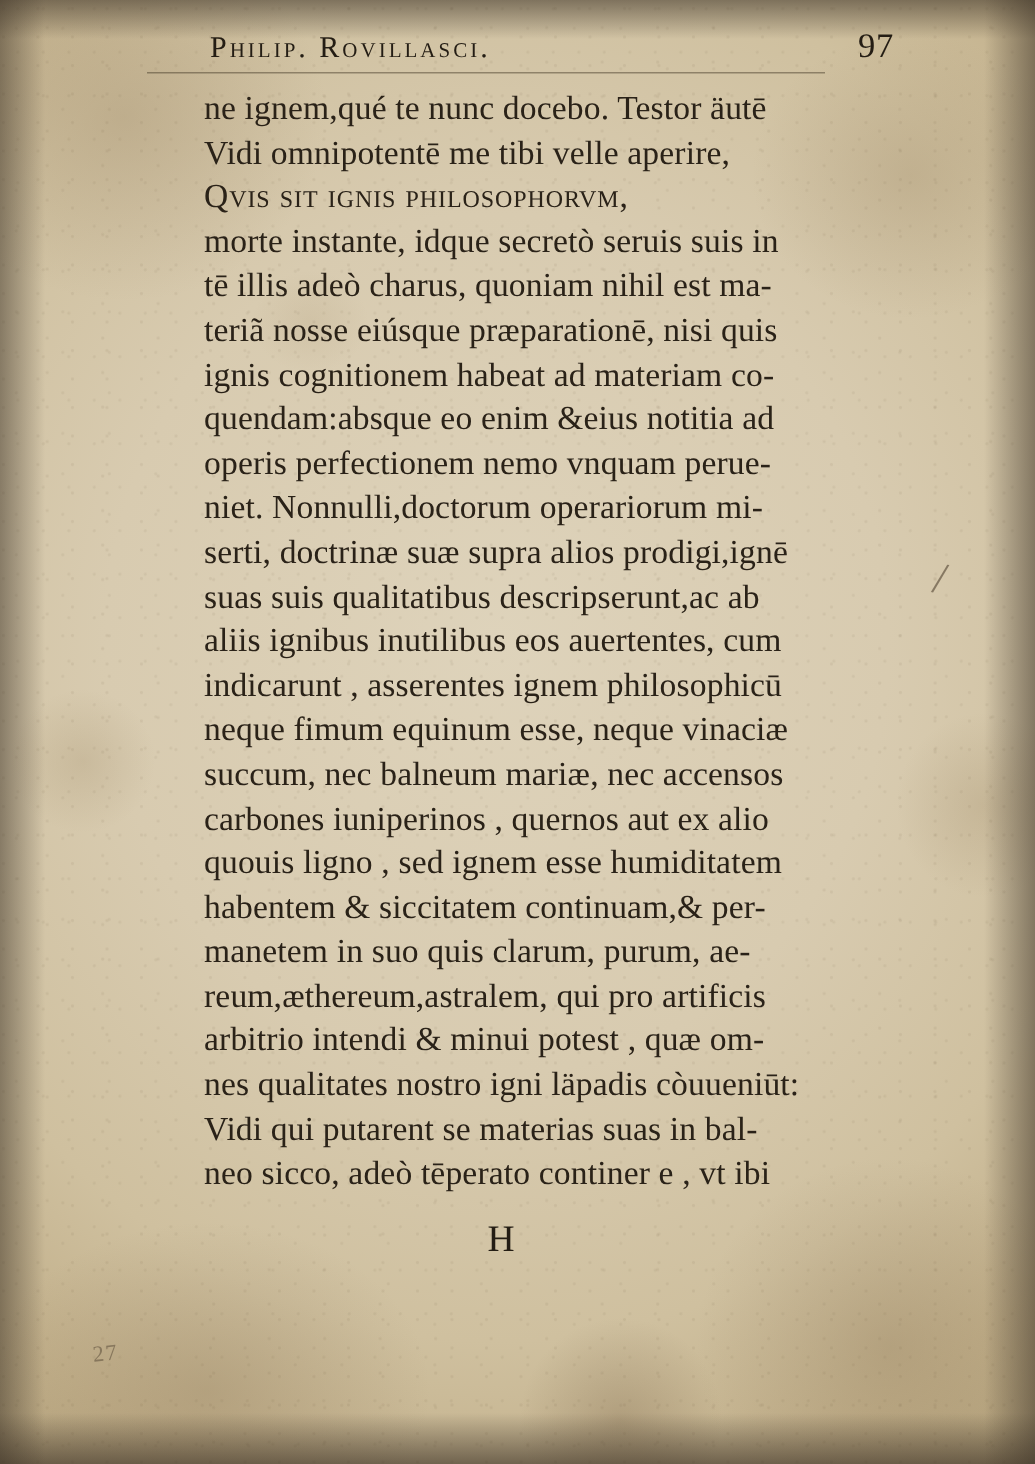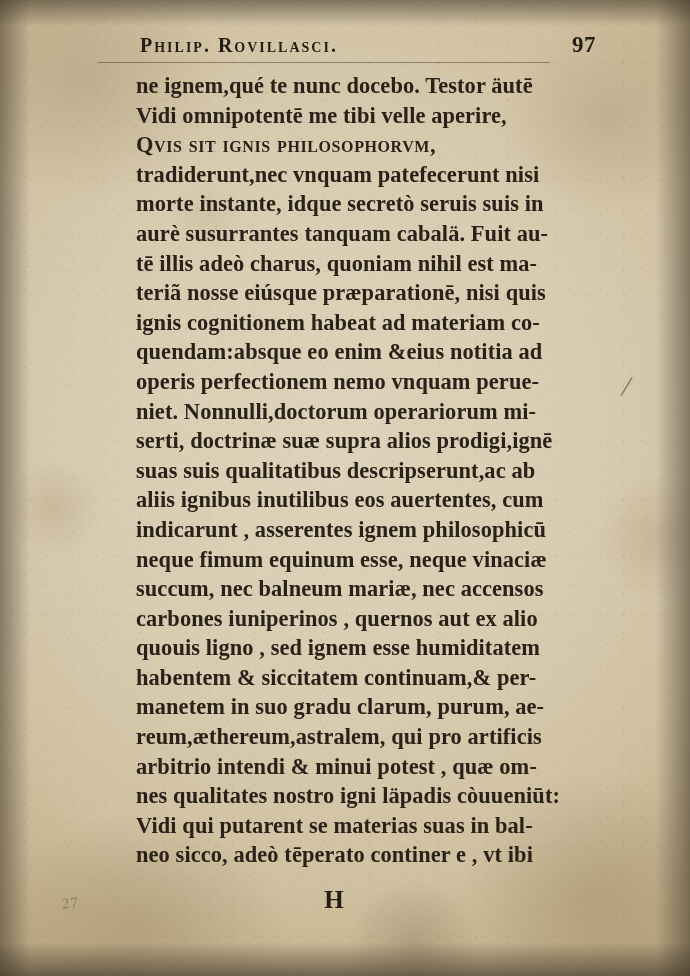--- a/index.html
+++ b/index.html
@@ -68,24 +68,23 @@
                  background: linear-gradient(to top, rgba(55,45,34,0.60), rgba(55,45,34,0)); }
   .edge-left   { top: 0; bottom: 0; left: 0; width: 30px;
                  background: linear-gradient(to right, rgba(60,50,38,0.50), rgba(60,50,38,0)); }
   .edge-right  { top: 0; bottom: 0; right: 0; width: 34px;
                  background: linear-gradient(to left, rgba(60,50,38,0.52), rgba(60,50,38,0)); }
 
   #textblock {
     position: absolute;
     z-index: 6;
     left: 96px;
-    top: 32px;
+    top: 18px;
     width: 500px;
     color: #2b2318;
-    font-weight: bold;
   }
 
   .running-head {
     display: flex;
     align-items: baseline;
     justify-content: space-between;
     font-size: 19px;
     letter-spacing: 1.6px;
     margin-bottom: 4px;
     padding-left: 44px;
@@ -178,39 +177,37 @@
     <div class="running-head">
       <span class="rh-title">Philip. Rovillasci.</span>
       <span class="folio">97</span>
     </div>
     <div class="rule"></div>
 
     <div class="body-lines" id="body-lines">
         <div class="line">ne ignem,qué te nunc docebo. Testor äutē</div>
         <div class="line">Vidi omnipotentē me tibi velle aperire,</div>
         <div class="line caps">Qvis sit ignis philosophorvm,</div>
-        <div class="line">tradiderunt,nec vnquam patefecerunt nisi</div>
         <div class="line">morte instante, idque secretò seruis suis in</div>
-        <div class="line">aurè susurrantes tanquam cabalä.  Fuit au-</div>
         <div class="line">tē illis adeò  charus, quoniam nihil  est ma-</div>
         <div class="line">teriã nosse eiúsque præparationē, nisi quis</div>
         <div class="line">ignis cognitionem habeat ad materiam co-</div>
         <div class="line">quendam:absque eo enim &amp;eius notitia ad</div>
         <div class="line">operis perfectionem nemo vnquam perue-</div>
         <div class="line">niet. Nonnulli,doctorum operariorum mi-</div>
         <div class="line">serti, doctrinæ suæ supra alios prodigi,ignē</div>
         <div class="line">suas suis qualitatibus descripserunt,ac ab</div>
         <div class="line">aliis ignibus inutilibus eos auertentes, cum</div>
         <div class="line">indicarunt , asserentes ignem philosophicū</div>
         <div class="line">neque fimum equinum esse, neque vinaciæ</div>
         <div class="line">succum, nec balneum mariæ, nec accensos</div>
         <div class="line">carbones iuniperinos , quernos aut  ex alio</div>
         <div class="line">quouis  ligno ,  sed ignem esse humiditatem</div>
         <div class="line">habentem &amp; siccitatem continuam,&amp; per-</div>
-        <div class="line">manetem in suo gradu clarum, purum, ae-</div>
+        <div class="line">manetem in suo quis clarum, purum, ae-</div>
         <div class="line">reum,æthereum,astralem, qui pro artificis</div>
         <div class="line">arbitrio intendi &amp;  minui potest , quæ om-</div>
         <div class="line">nes qualitates nostro igni läpadis còuueniūt:</div>
         <div class="line">Vidi qui  putarent  se materias  suas in bal-</div>
         <div class="line">neo sicco, adeò tēperato continer e , vt ibi</div>
       </div>
 
     <div class="signature">H</div>
   </div>
 </div>

